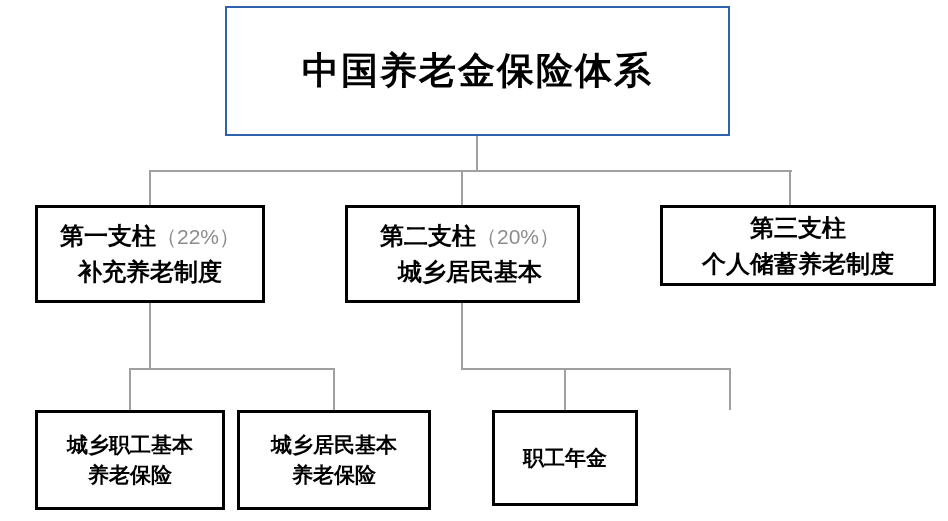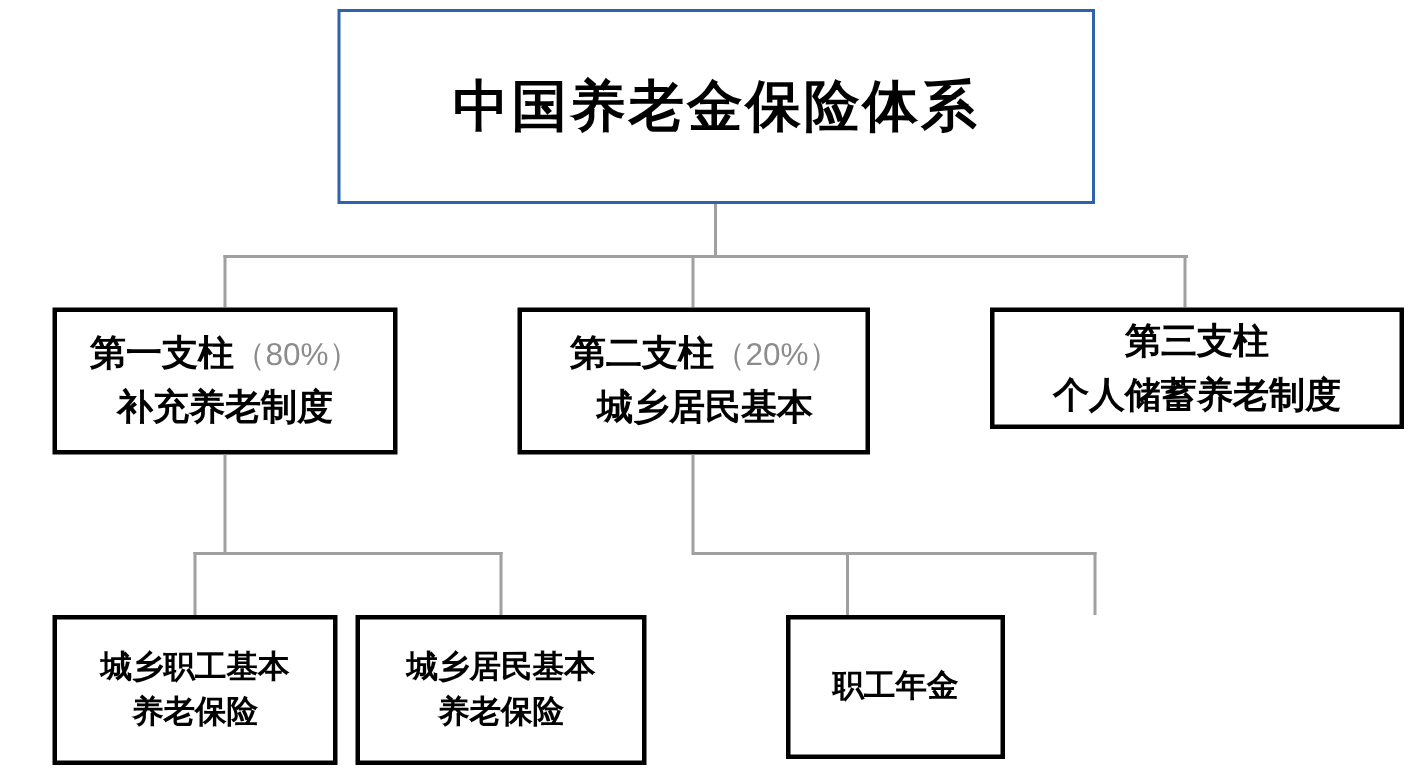--- a/index.html
+++ b/index.html
@@ -53,21 +53,21 @@
     font-size: 21px;
   }
   .child-box {
     border: 3px solid var(--box-border);
     font-size: 21px;
     font-weight: bold;
     line-height: 1.45;
   }
   .child-1 { left: 35px;  top: 410px; width: 190px; height: 100px; }
   .child-2 { left: 237px; top: 410px; width: 194px; height: 100px; }
-  .child-3 { left: 492px; top: 410px; width: 146px; height: 96px; margin-left: 32px; }
+  .child-3 { left: 492px; top: 410px; width: 146px; height: 96px; }
   .child-4 { left: 656px; top: 410px; width: 148px; height: 96px; }
   .line { position: absolute; background: var(--line-color); }
   .hline { height: 2px; }
   .vline { width: 2px; }
   
   .v-root   { left: 476px; top: 136px; height: 34px; }
   .h-top    { left: 149px; top: 170px; width: 643px; }
   .v-p1     { left: 149px; top: 170px; height: 35px; }
   .v-p2     { left: 461px; top: 170px; height: 35px; }
   .v-p3     { left: 789px; top: 170px; height: 35px; }
@@ -90,21 +90,21 @@
   </div>
 
   <div class="line vline v-root"></div>
   <div class="line hline h-top"></div>
   <div class="line vline v-p1"></div>
   <div class="line vline v-p2"></div>
   <div class="line vline v-p3"></div>
 
   <div class="box pillar-box pillar-1">
     <div>
-      <span>第一支柱</span><span class="percent">（80%）</span>
+      <span>第一支柱</span><span class="percent">（22%）</span>
     </div>
     <div>补充养老制度</div>
   </div>
 
   <div class="box pillar-box pillar-2">
     <div>
       <span>第二支柱</span><span class="percent">（20%）</span>
     </div>
     <div>城乡居民基本</div>
   </div>

